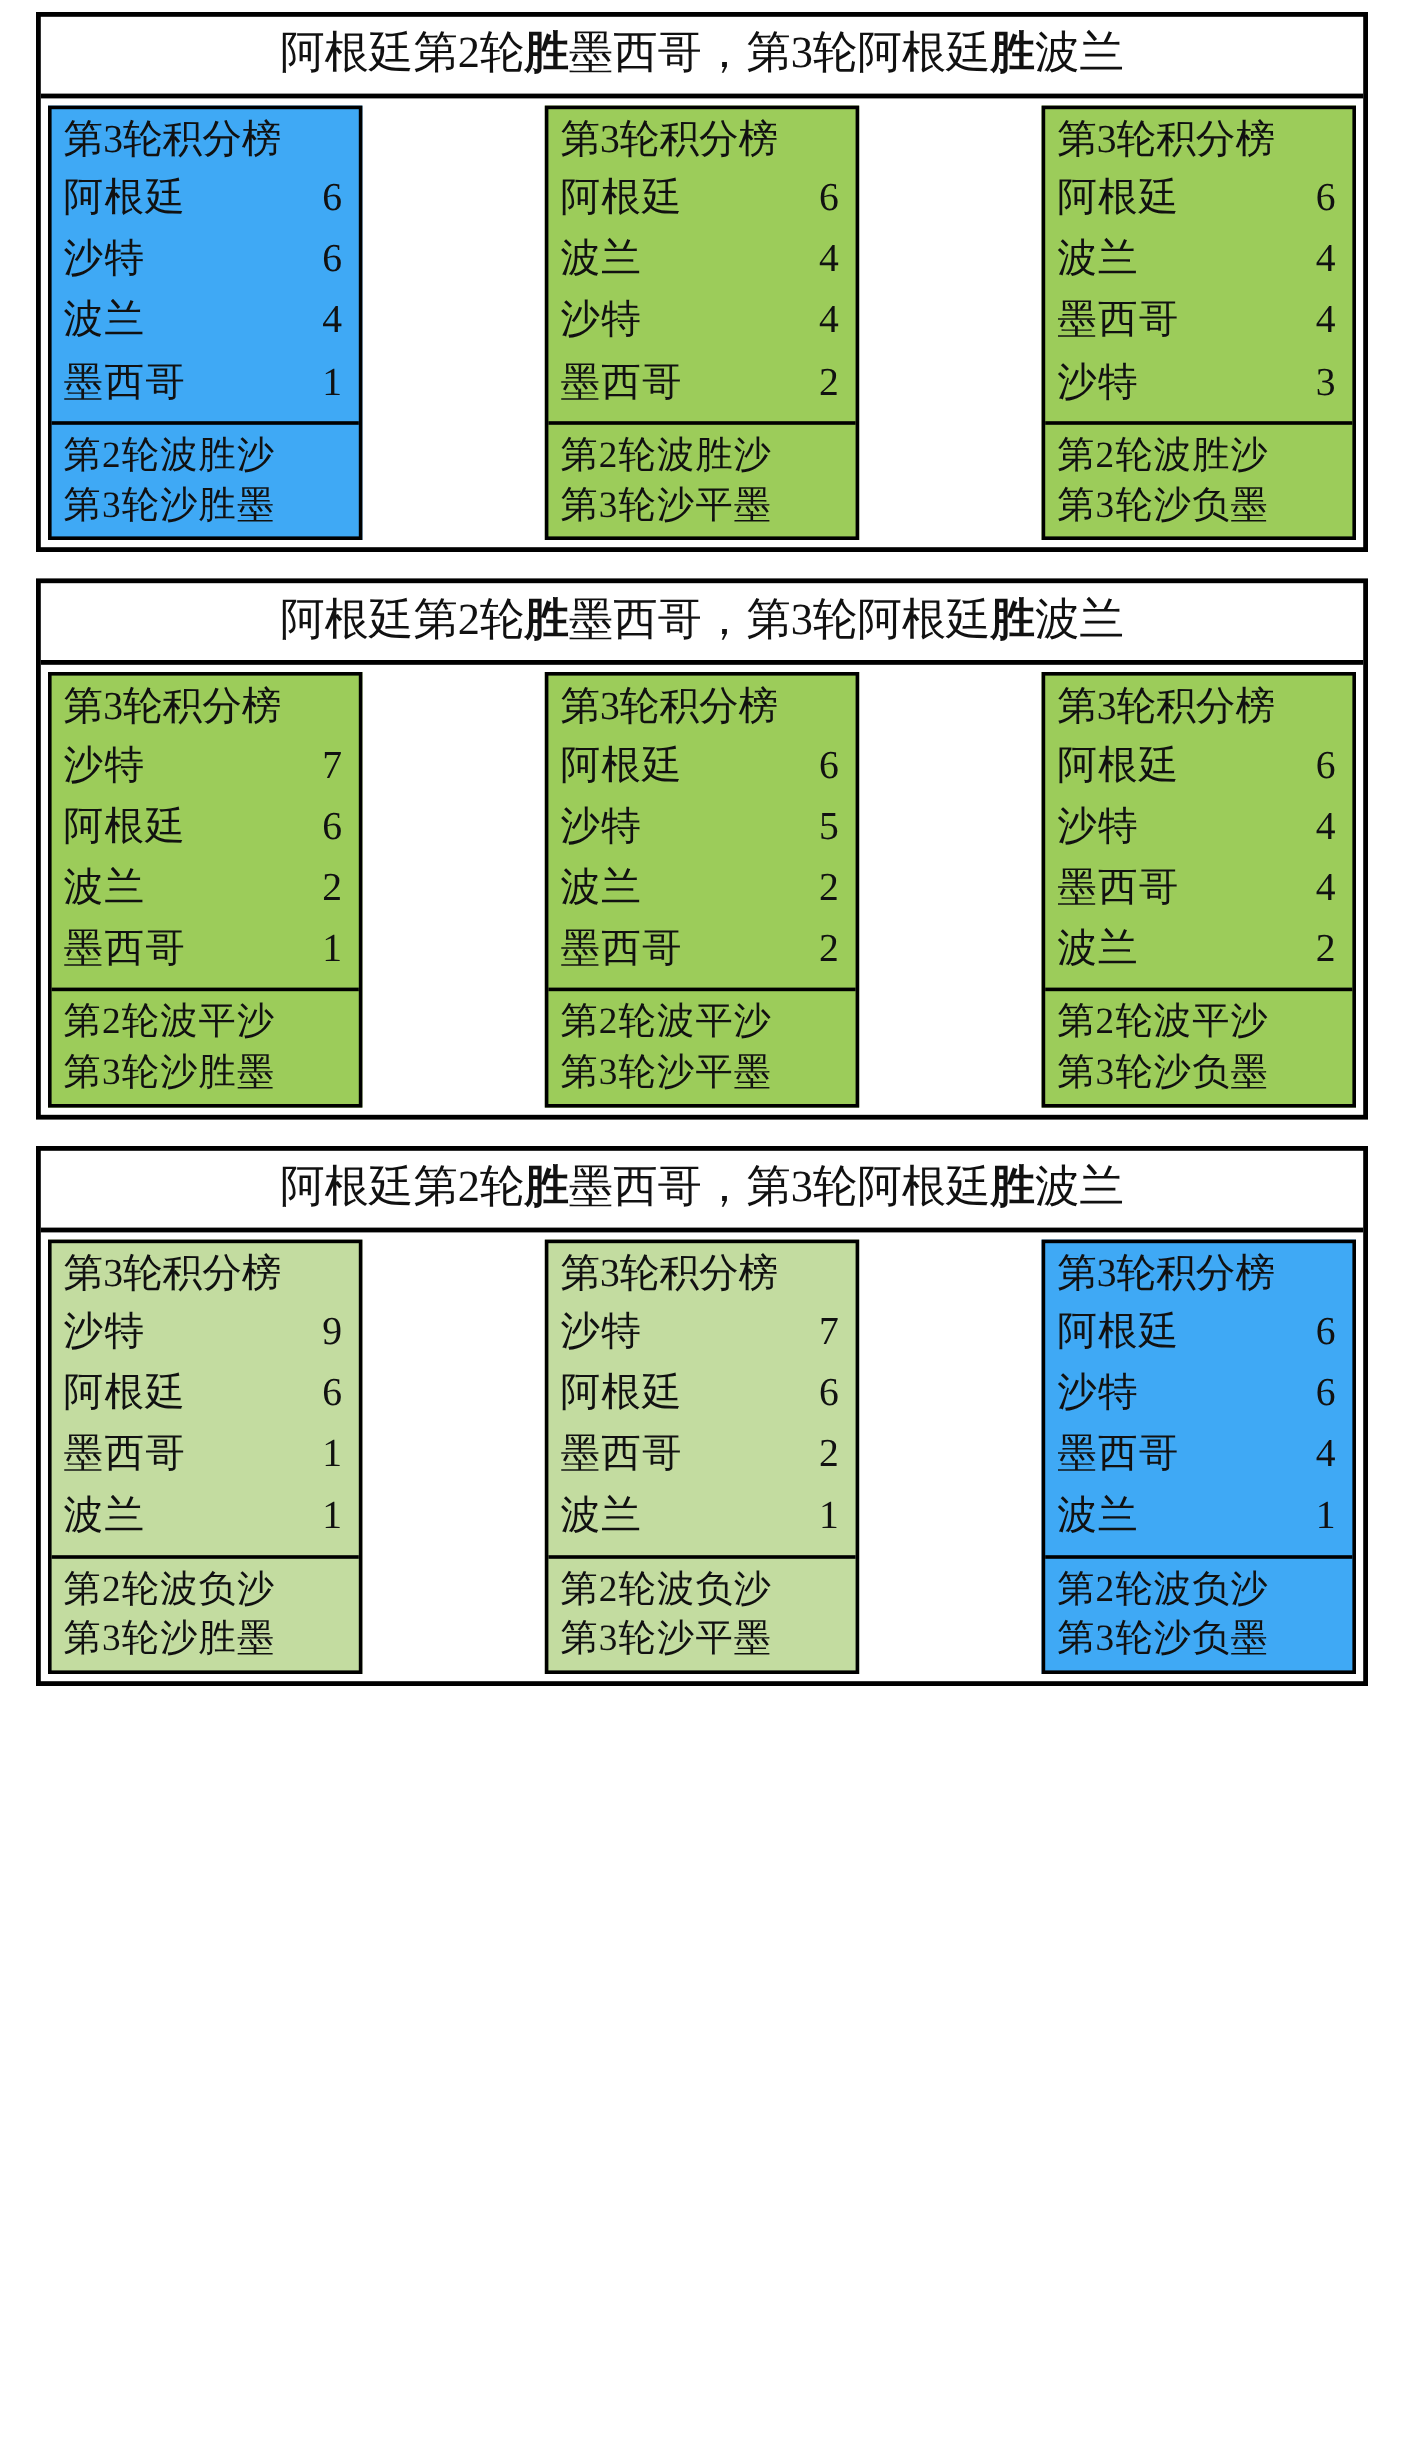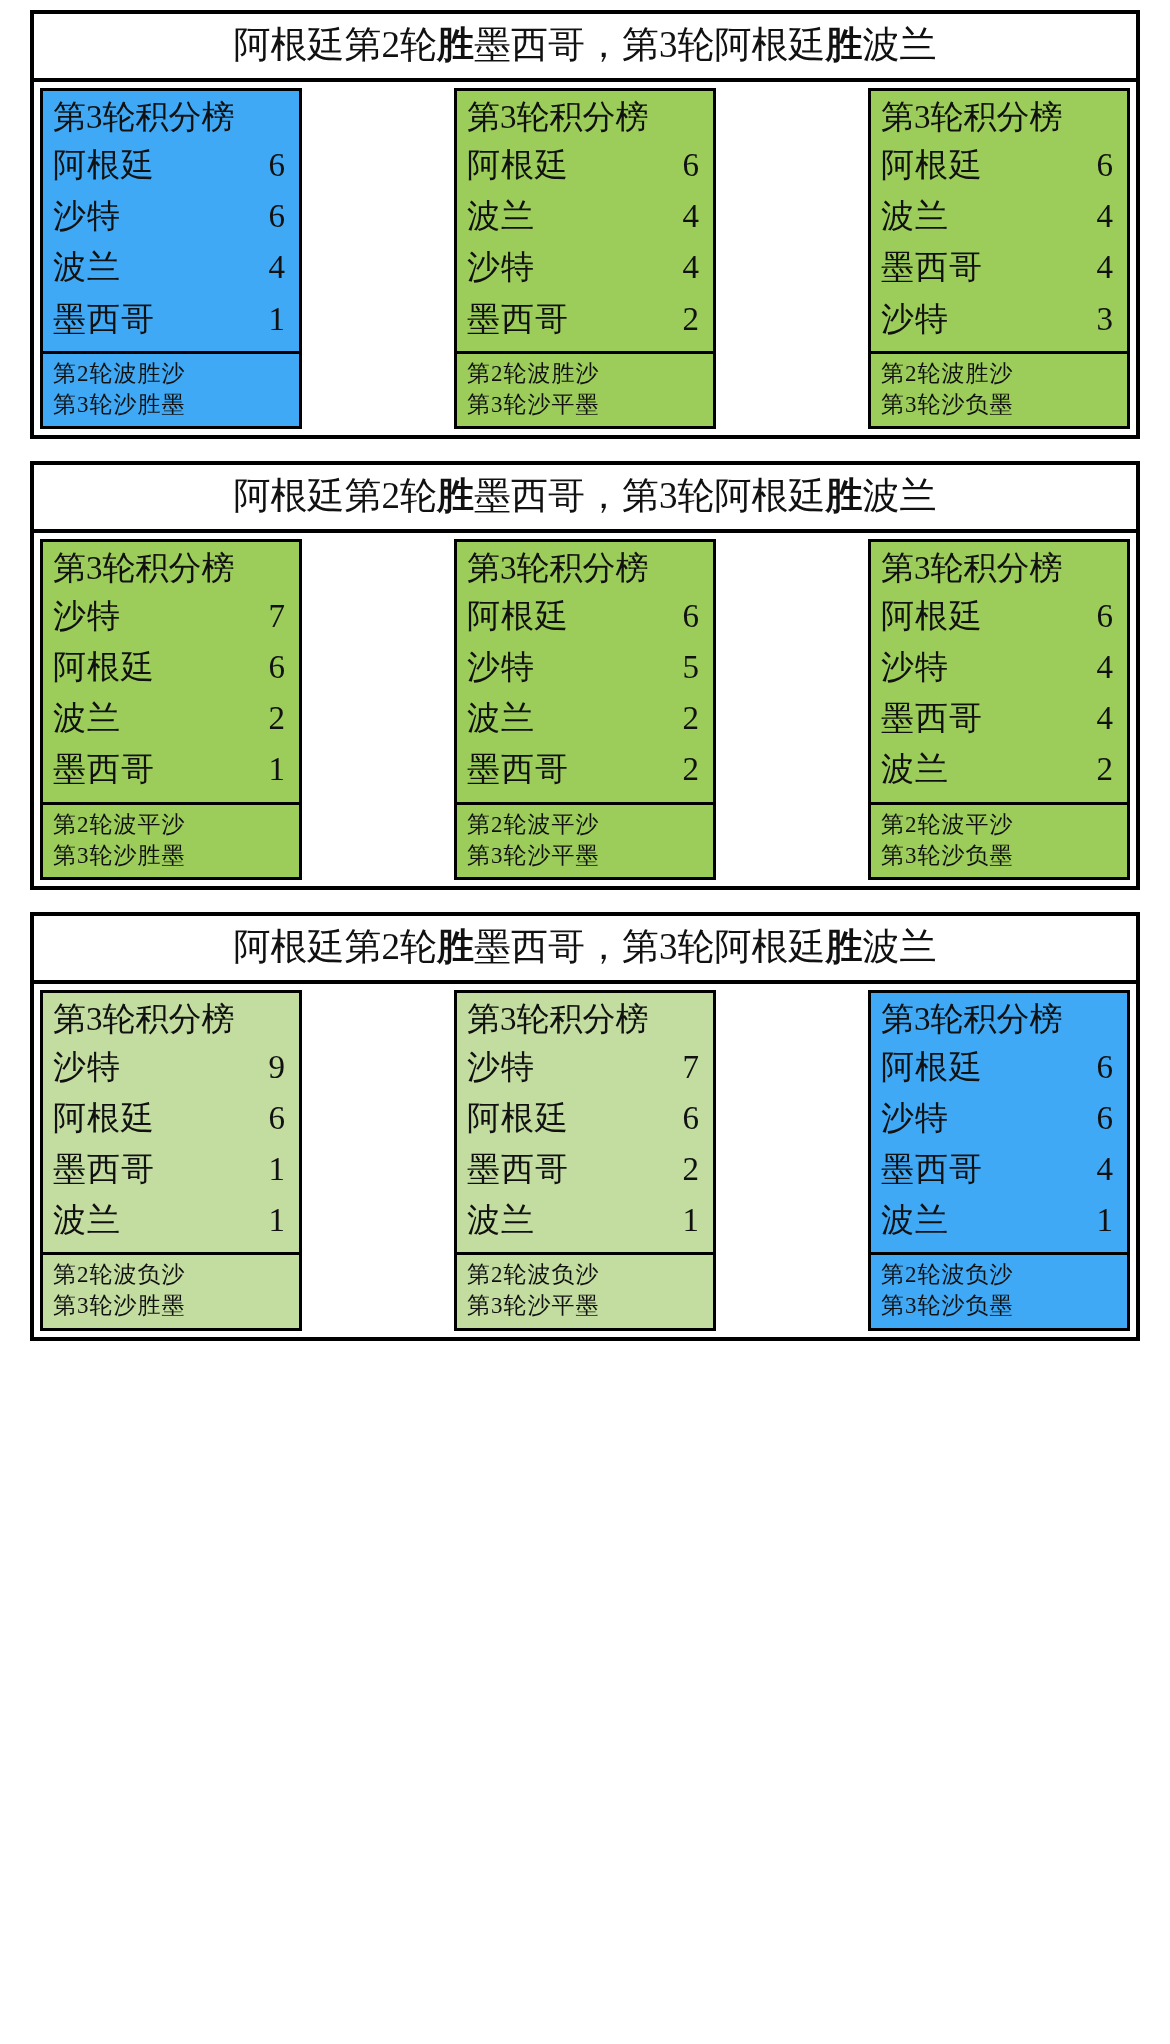--- a/index.html
+++ b/index.html
@@ -82,21 +82,21 @@
     letter-spacing: 1px;
   }
   .pts {
     padding-right: 4px;
   }
   .notes {
     border-top: 3px solid #000000;
     padding: 4px 10px 6px 10px;
   }
   .note {
-    font-size: 23px;
+    font-size: 31px;
     line-height: 1.35;
     white-space: nowrap;
     letter-spacing: 1px;
   }
   .c-blue { background: #3fa9f5; }
   .c-green { background: #9ccc5a; }
   .c-lightgreen { background: #c3dca0; }
 </style>
 </head>
 <body>

